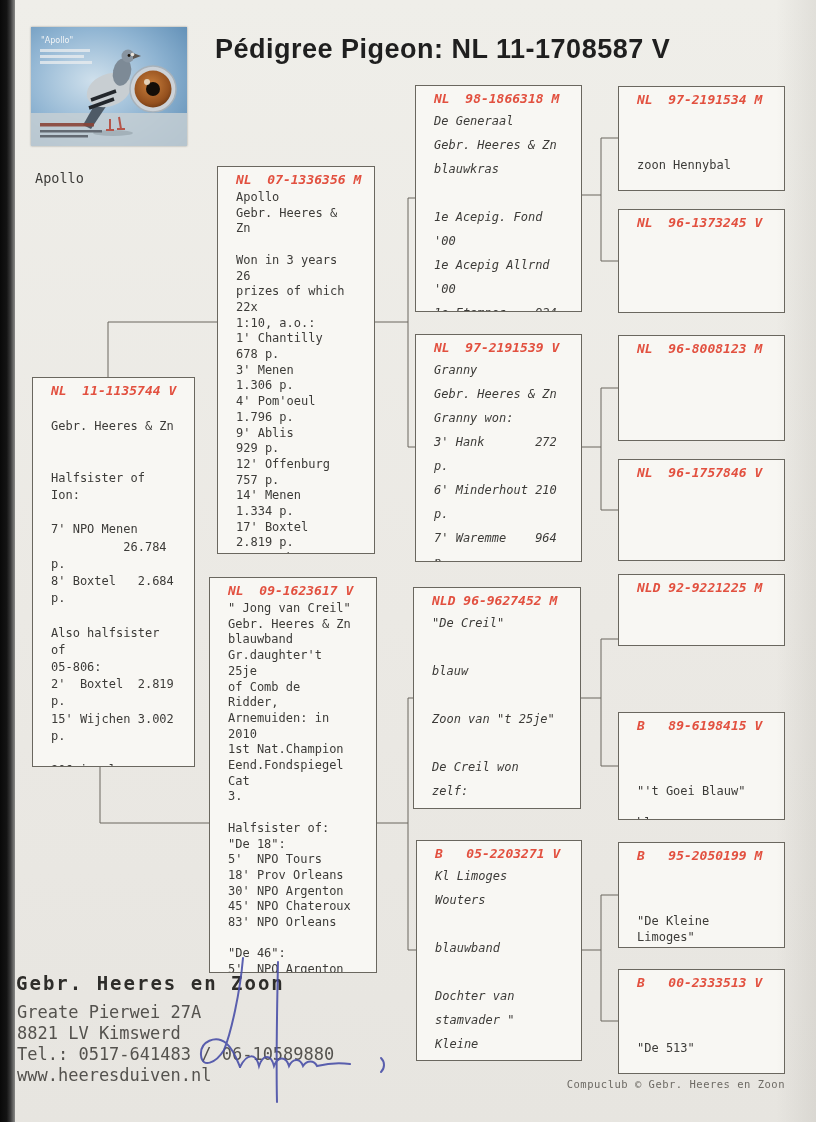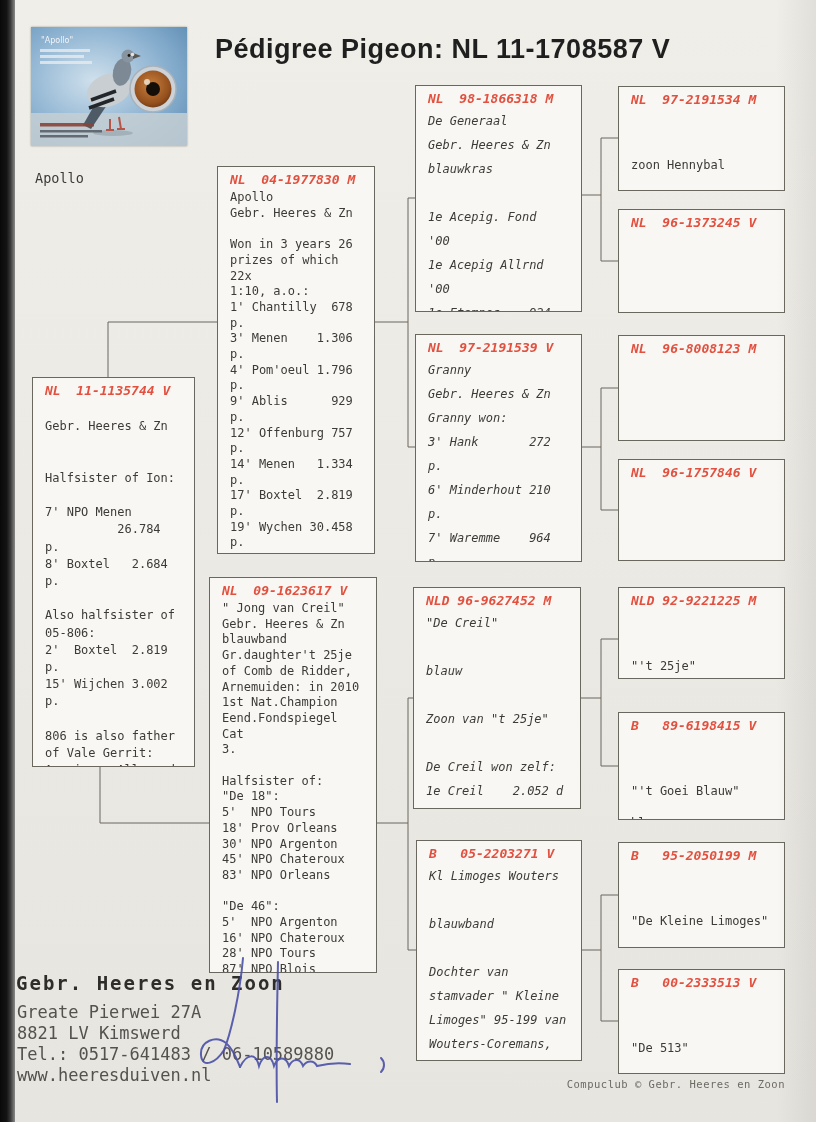--- a/index.html
+++ b/index.html
@@ -19,21 +19,21 @@
     pointer-events:none;
   }
   .page-title{
     position:absolute;left:215px;top:16px;
     font-family:"Liberation Sans","DejaVu Sans",sans-serif;
     font-size:27px;color:#1f1f1f;letter-spacing:.5px;white-space:nowrap;
   }
   .pbox{
     position:absolute;box-sizing:border-box;
     background:#f8f7f3;border:1px solid #6a675f;
-    padding:4px 12px;overflow:hidden;
+    padding:4px 18px;overflow:hidden;
     font-size:12px;line-height:16px;
   }
   .pbox .ring{
     color:#e2503f;font-weight:bold;font-style:italic;
     font-size:13px;line-height:18px;white-space:pre;margin-bottom:1px;
   }
   .pbox .btext{white-space:pre-wrap;}
   .lh-subject .btext{line-height:17.2px;}
   .lh-col2 .btext{line-height:15.7px;}
   .lh-col3 .btext{line-height:24px;font-style:italic;}
@@ -148,21 +148,21 @@
 
 806 is also father
 of Vale Gerrit:
 Acepigeon Allround
 CCG (350 members)
 Acepigeon One-day
 Longdistance</div>
 </div>
 
 <div class="pbox lh-col2" style="left:217px;top:166px;width:158px;height:388px">
-  <div class="ring">NL  04-1977830 M</div>
+  <div class="ring">NL  07-1336356 M</div>
   <div class="btext">Apollo
 Gebr. Heeres &amp; Zn
 
 Won in 3 years 26
 prizes of which 22x
 1:10, a.o.:
 1' Chantilly  678 p.
 3' Menen    1.306 p.
 4' Pom'oeul 1.796 p.
 9' Ablis      929 p.
@@ -279,21 +279,21 @@
 </div>
 <div class="pbox lh-gg" style="left:618px;top:209px;width:167px;height:104px">
   <div class="ring">NL  96-1373245 V</div>
 </div>
 <div class="pbox lh-gg" style="left:618px;top:335px;width:167px;height:106px">
   <div class="ring">NL  96-8008123 M</div>
 </div>
 <div class="pbox lh-gg" style="left:618px;top:459px;width:167px;height:102px">
   <div class="ring">NL  96-1757846 V</div>
 </div>
-<div class="pbox lh-gg" style="left:618px;top:587px;width:167px;height:92px">
+<div class="pbox lh-gg" style="left:618px;top:574px;width:167px;height:72px">
   <div class="ring">NLD 92-9221225 M</div>
   <div class="btext">"'t 25je"
 
 blauw
 Stamvader Comb. de
 Ridder, Arnemuiden.</div>
 </div>
 <div class="pbox lh-gg" style="left:618px;top:712px;width:167px;height:108px">
   <div class="ring">B   89-6198415 V</div>
   <div class="btext">"'t Goei Blauw"

